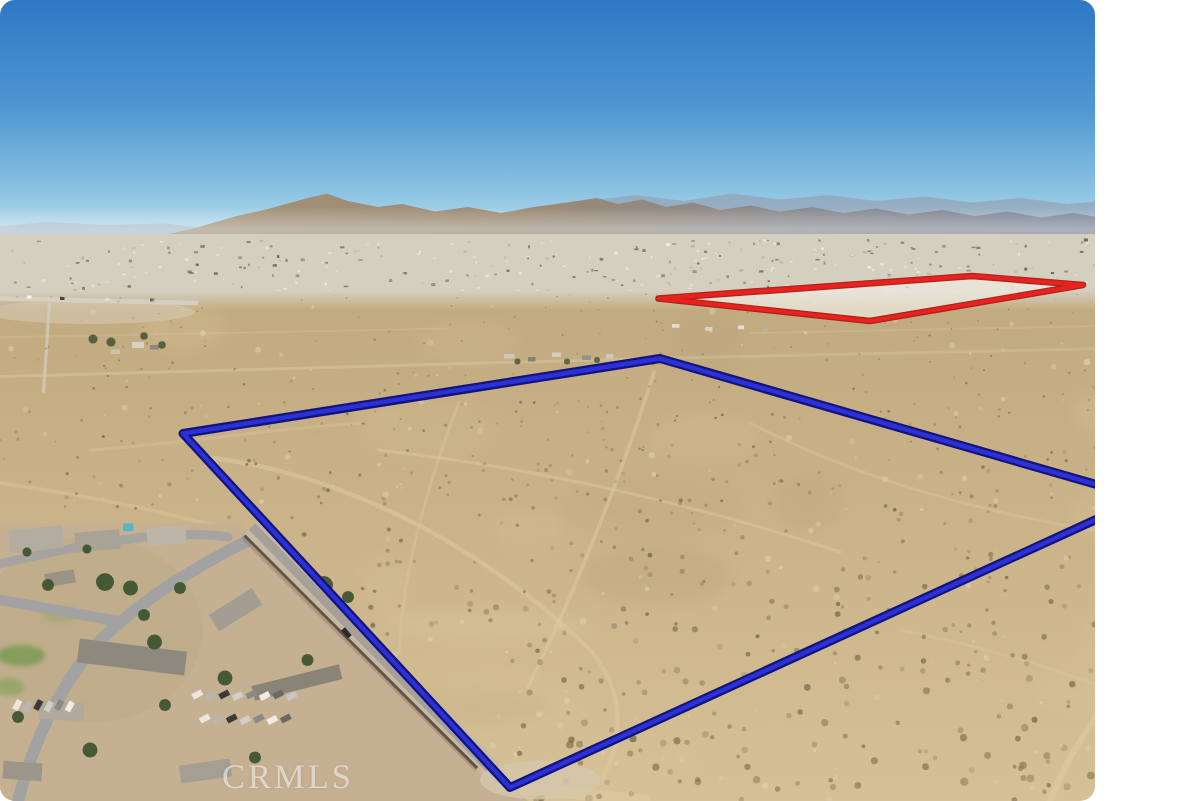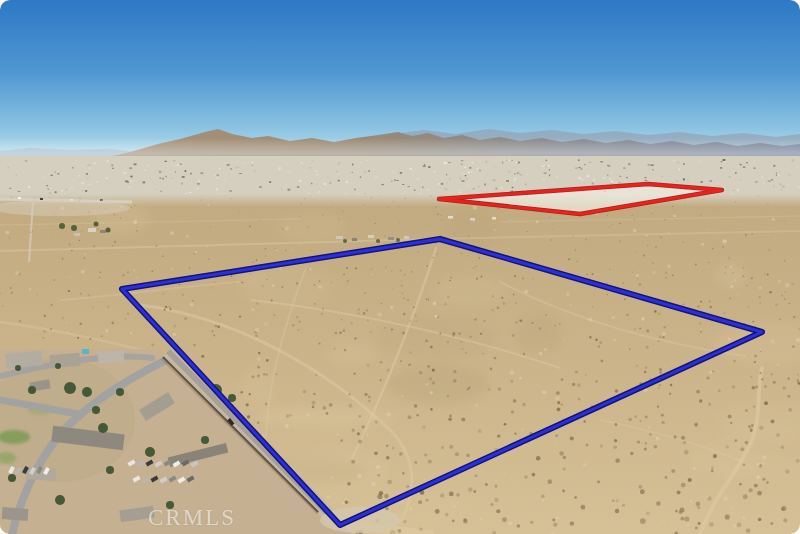--- a/index.html
+++ b/index.html
@@ -1,17 +1,17 @@
 <!DOCTYPE html>
 <html><head>
 <meta charset="utf-8">
 <style>
   html,body{margin:0;padding:0;background:#ffffff;}
   .stage{
-    position:relative;width:800px;height:534px;overflow:hidden;
+    position:relative;width:730px;height:534px;overflow:hidden;
     border-radius:10px;font-family:"Liberation Sans",sans-serif;
   }
   .stage svg{position:absolute;left:0;top:0;display:block;}
   .watermark{
     position:absolute;left:148px;top:505px;
     font-family:"Liberation Serif",serif;
     font-size:23px;letter-spacing:2px;font-weight:400;
     color:rgba(255,255,255,0.55);
     text-shadow:0 0 2px rgba(120,110,90,0.25);
     user-select:none;

